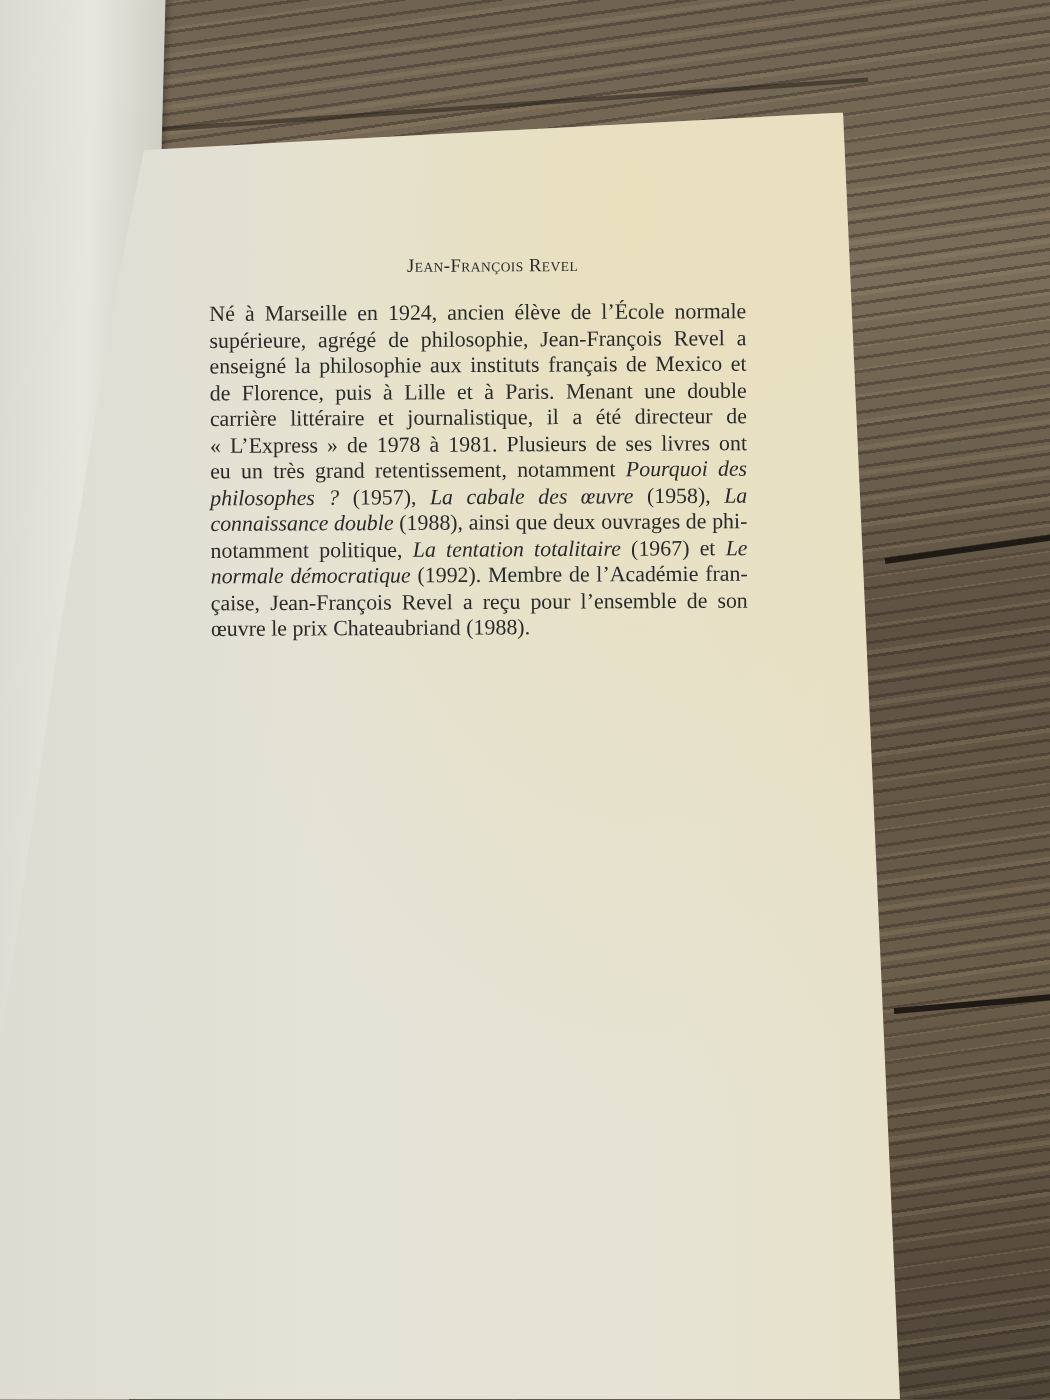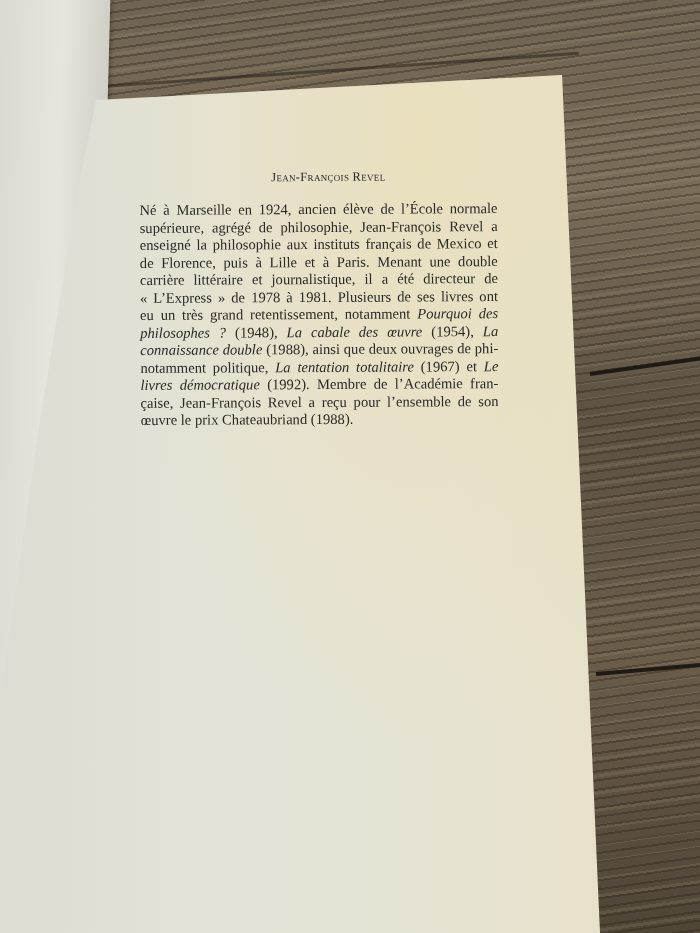--- a/index.html
+++ b/index.html
@@ -63,21 +63,21 @@
   <div class="page-content">
     <div class="running-head">Jean-François Revel</div>
     <p class="bio" id="bio">
         <span class="line"><span>Né à Marseille en 1924, ancien élève de l’École normale</span></span>
         <span class="line"><span>supérieure, agrégé de philosophie, Jean-François Revel a</span></span>
         <span class="line"><span>enseigné la philosophie aux instituts français de Mexico et</span></span>
         <span class="line"><span>de Florence, puis à Lille et à Paris. Menant une double</span></span>
         <span class="line"><span>carrière littéraire et journalistique, il a été directeur de</span></span>
         <span class="line"><span>« L’Express » de 1978 à 1981. Plusieurs de ses livres ont</span></span>
         <span class="line"><span>eu un très grand retentissement, notamment </span><i>Pourquoi des</i></span>
-        <span class="line"><i>philosophes ?</i><span> (1948), </span><i>La cabale des œuvre</i><span> (1954), </span><i>La</i></span>
+        <span class="line"><i>philosophes ?</i><span> (1957), </span><i>La cabale des œuvre</i><span> (1958), </span><i>La</i></span>
         <span class="line"><i>connaissance double</i><span> (1988), ainsi que deux ouvrages de phi-</span></span>
         <span class="line"><span>notamment politique, </span><i>La tentation totalitaire</i><span> (1967) et </span><i>Le</i></span>
-        <span class="line"><i>livres démocratique</i><span> (1992). Membre de l’Académie fran-</span></span>
+        <span class="line"><i>normale démocratique</i><span> (1992). Membre de l’Académie fran-</span></span>
         <span class="line"><span>çaise, Jean-François Revel a reçu pour l’ensemble de son</span></span>
         <span class="line last"><span>œuvre le prix Chateaubriand (1988).</span></span>
       </p>
   </div>
 </div>
 
 </body></html>

